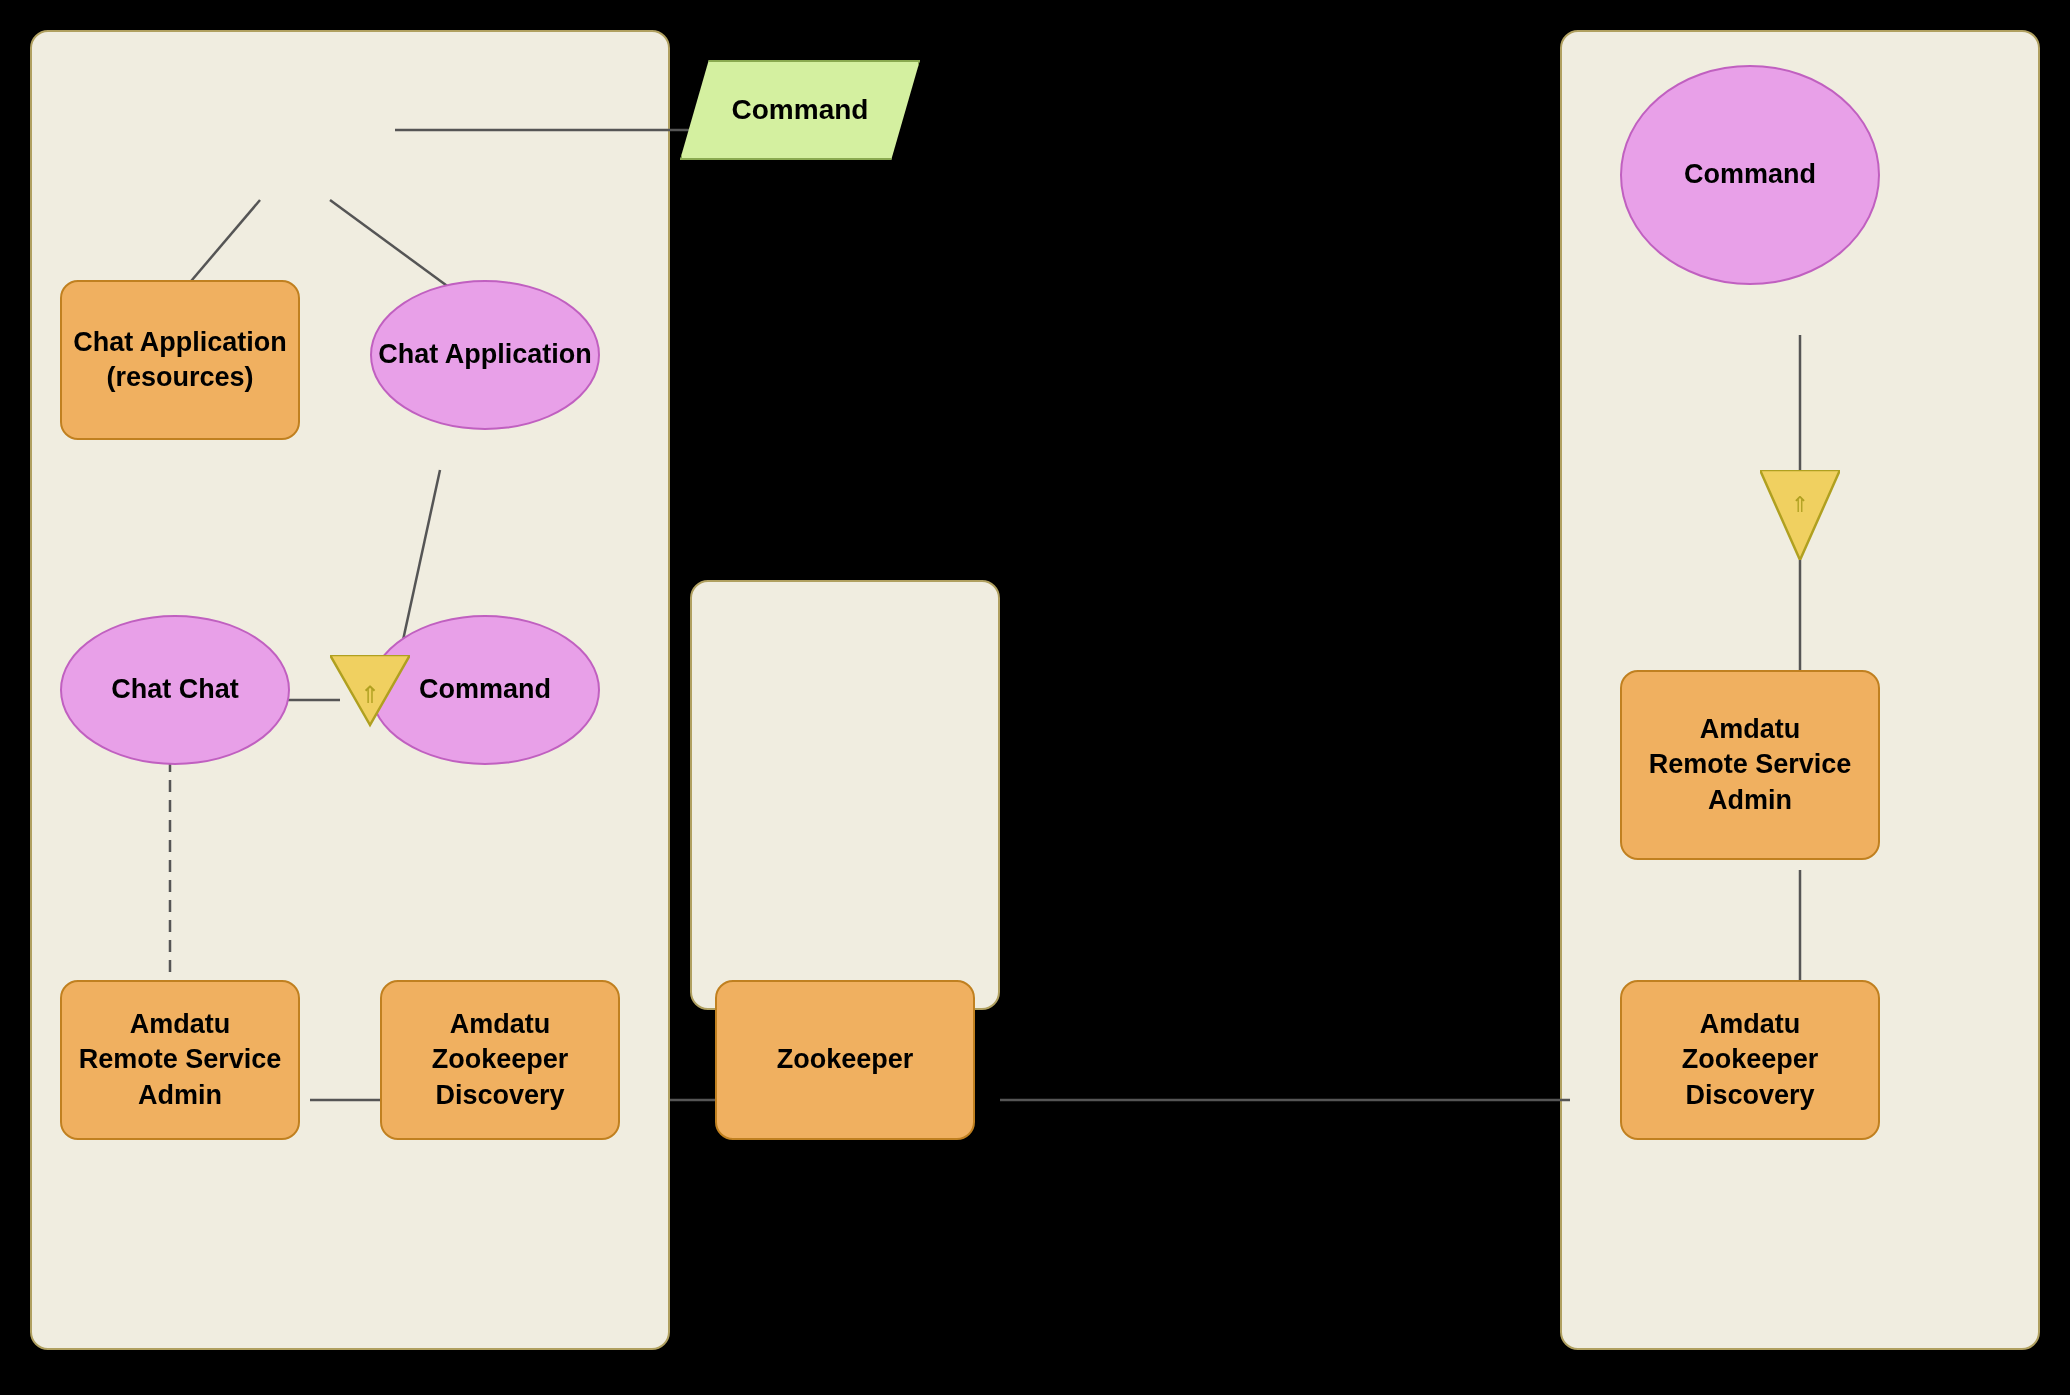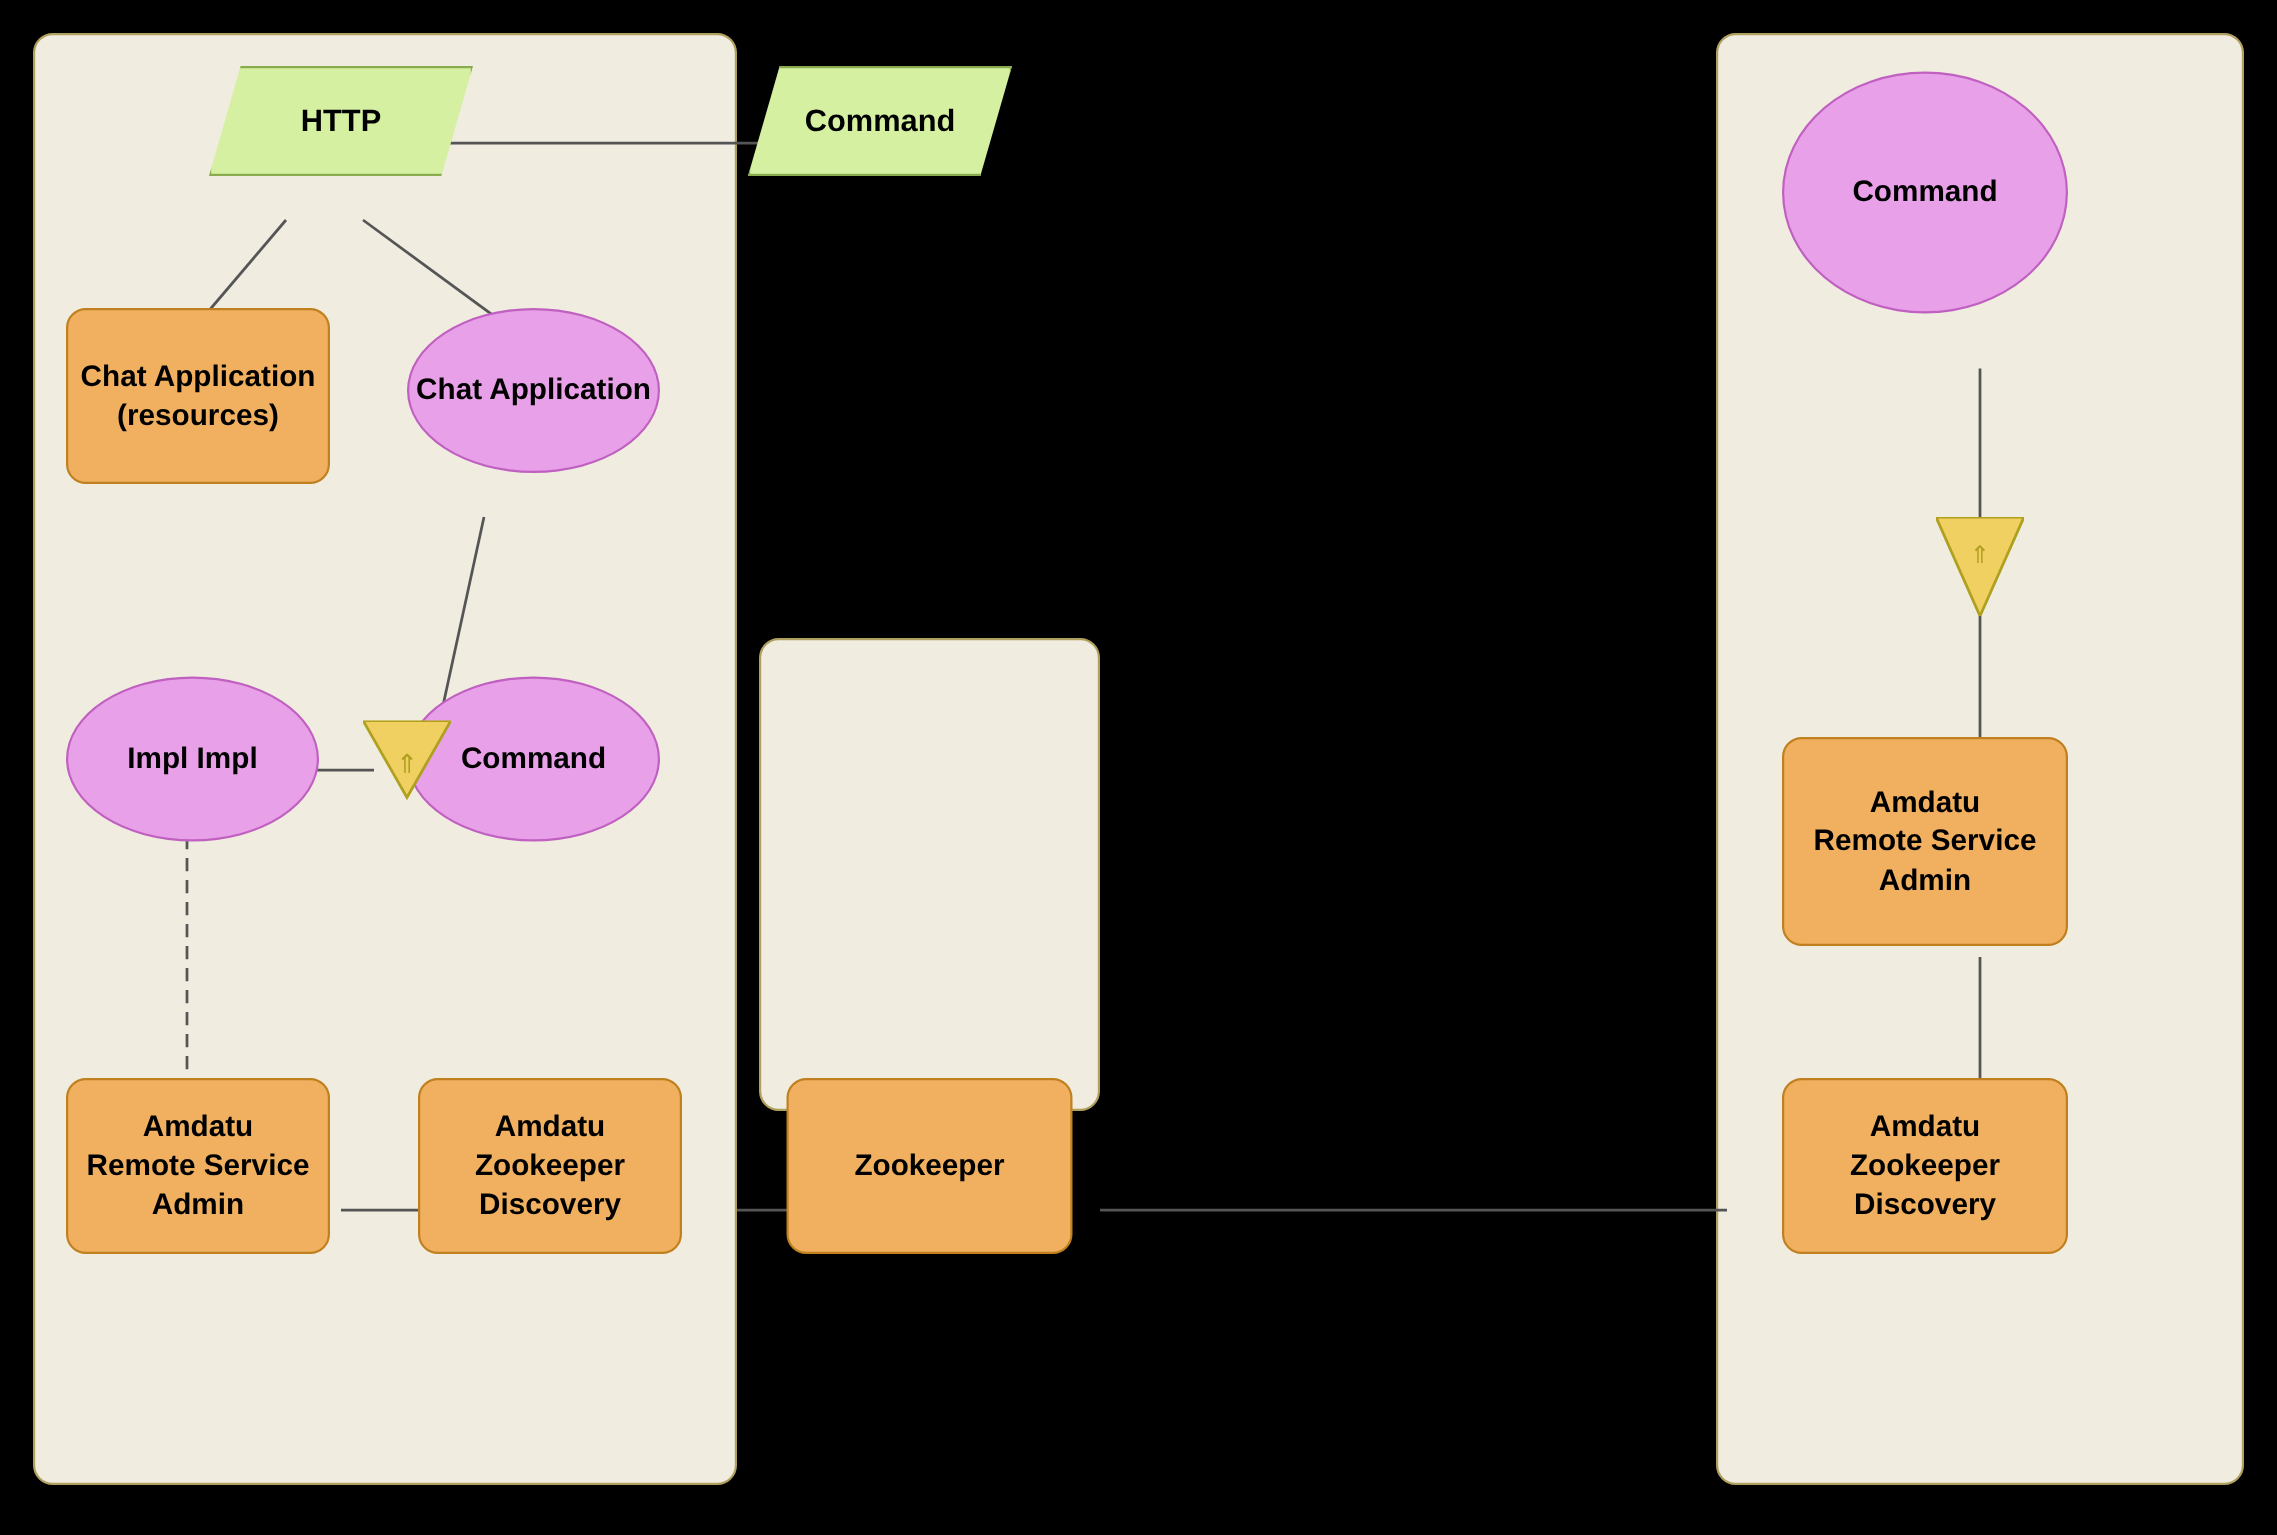--- a/index.html
+++ b/index.html
@@ -133,39 +133,36 @@
     <line x1="1000" y1="1100" x2="1570" y2="1100" stroke="#555" stroke-width="2.5"></line>
 
     <line x1="1800" y1="335" x2="1800" y2="480" stroke="#555" stroke-width="2.5"></line>
 
     <line x1="1800" y1="560" x2="1800" y2="680" stroke="#555" stroke-width="2.5"></line>
 
     <line x1="1800" y1="870" x2="1800" y2="990" stroke="#555" stroke-width="2.5"></line>
 
   </svg>
 
-  <div class="shape parallelogram" style="left:190px; top:60px; width:240px; height:100px;">
-    <span>HTTP</span>
-  </div>
 
   <div class="shape parallelogram" style="left:680px; top:60px; width:240px; height:100px;">
     <span>Command</span>
   </div>
 
   <div class="shape rounded-rect" style="left:60px; top:280px; width:240px; height:160px;">
     <span style="white-space:pre-line;">Chat Application
 (resources)</span>
   </div>
 
   <div class="shape ellipse-pink" style="left:370px; top:280px; width:230px; height:150px;">
     <span style="white-space:pre-line;">Chat Application</span>
   </div>
 
   <div class="shape ellipse-pink" style="left:60px; width:230px; height:150px; top:615px;">
-    <span>Impl Impl</span>
+    <span>Chat Chat</span>
   </div>
 
   <div class="shape ellipse-pink" style="left:370px; top:615px; width:230px; height:150px;">
     <span>Command</span>
   </div>
 
   <svg style="position:absolute; left:330px; top:655px; width:80px; height:80px;">
     <polygon points="40,0 80,70 0,70" fill="#f0d060" stroke="#b0a020" stroke-width="2.5" transform="rotate(180,40,35)"></polygon>
 
     <text x="40" y="48" text-anchor="middle" font-size="24" fill="#b0a020">⇑</text>

